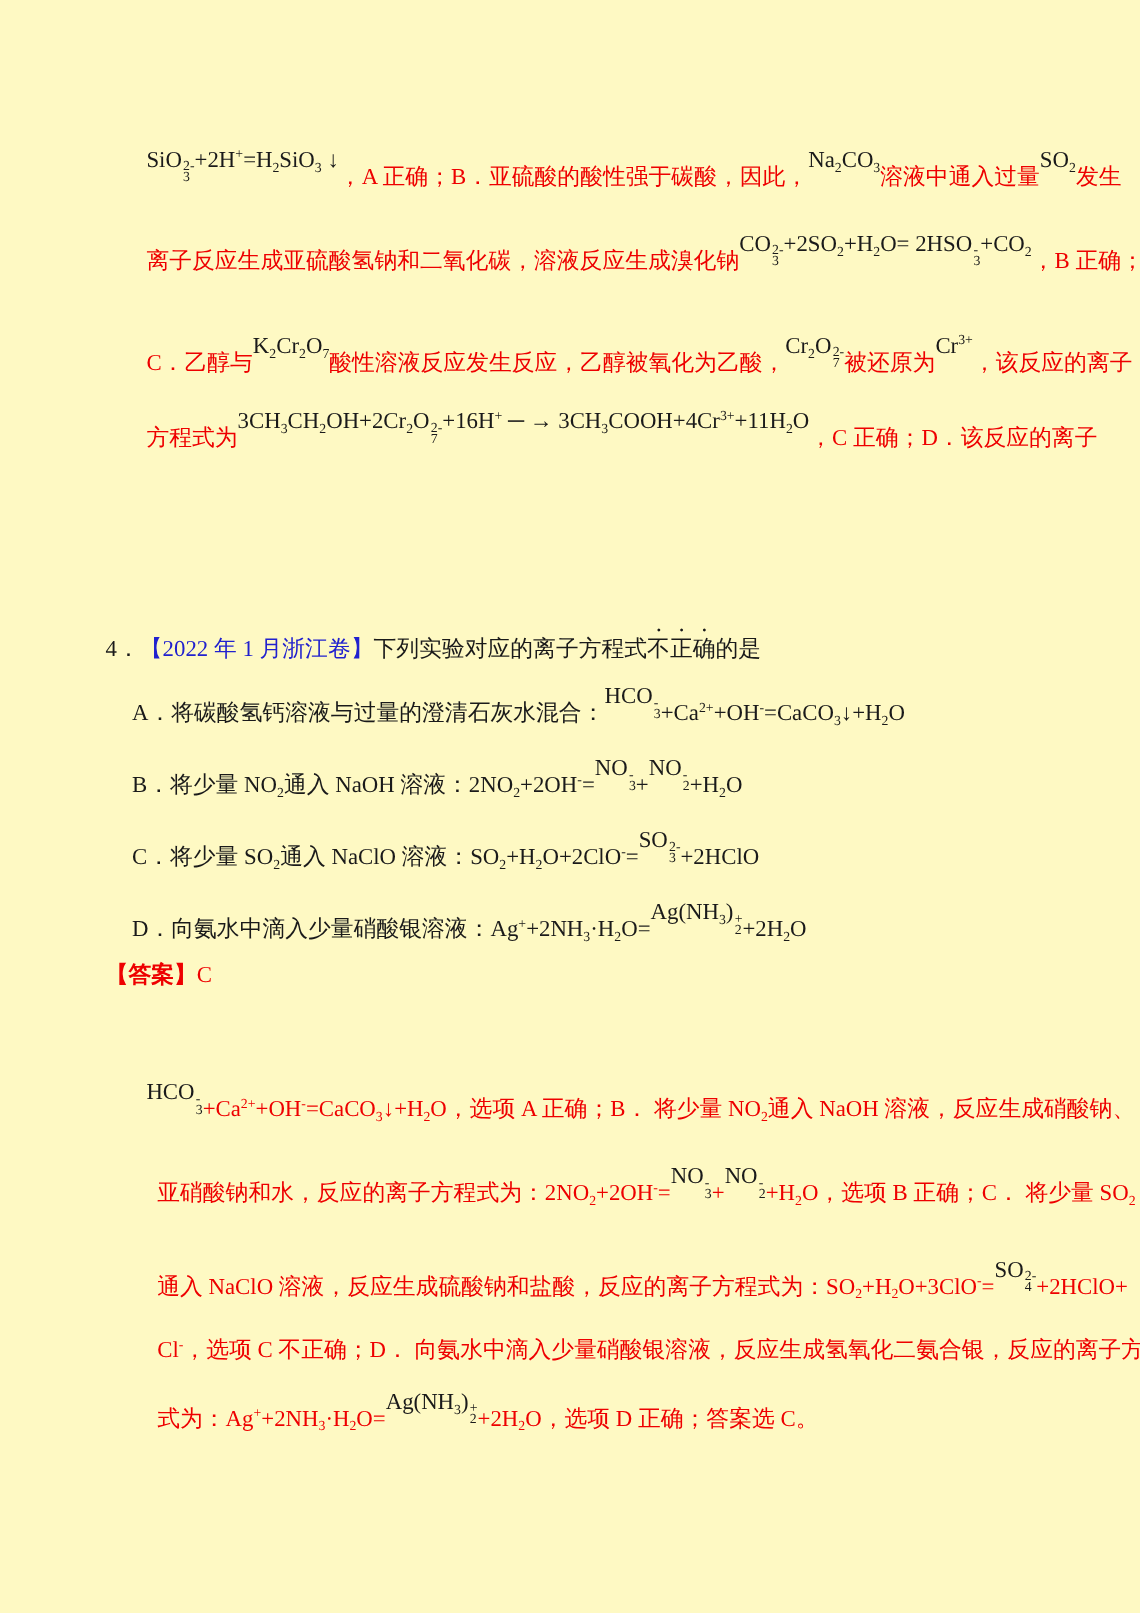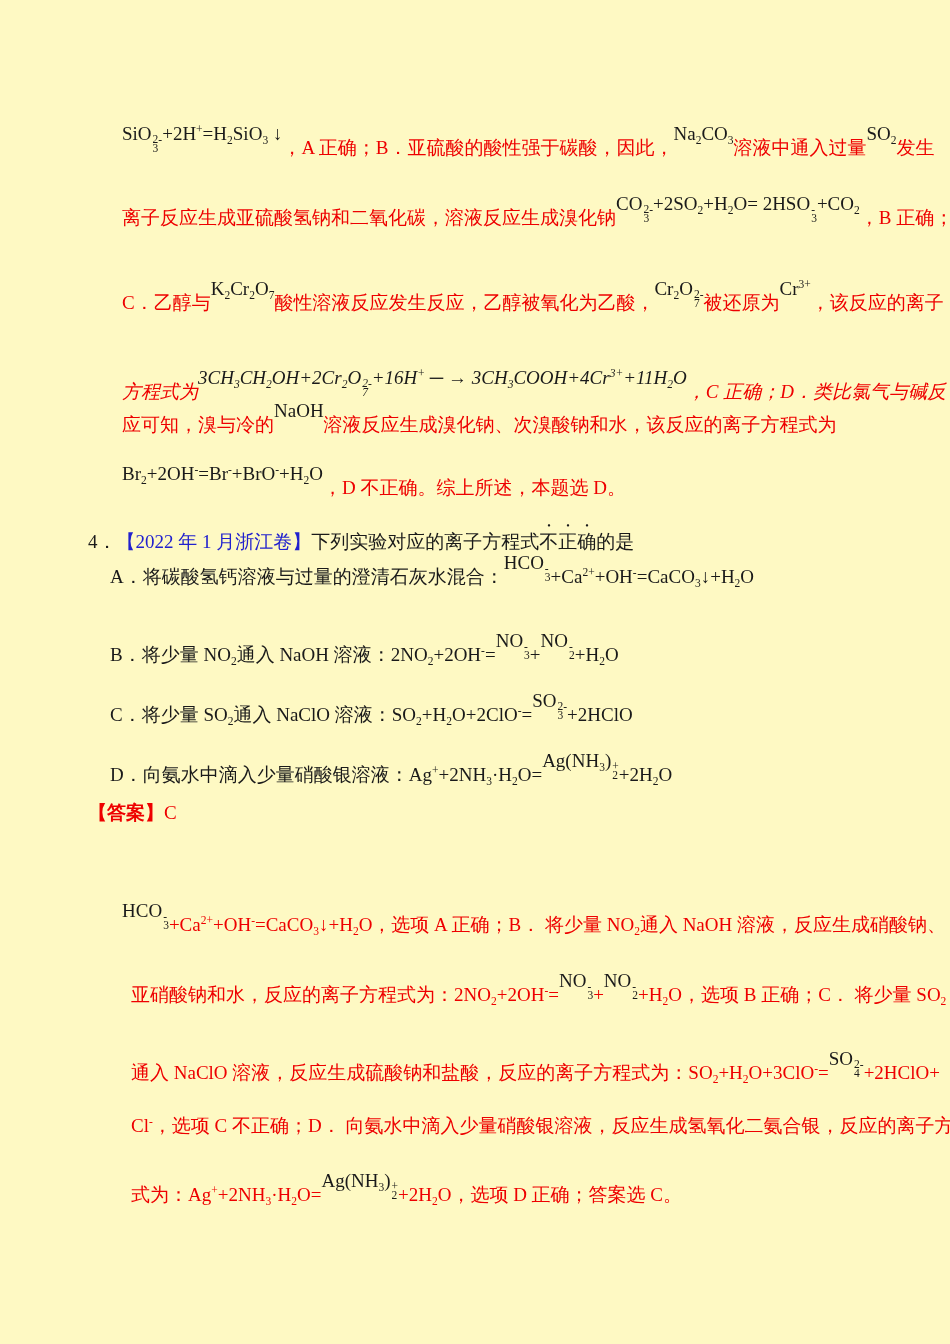--- a/index.html
+++ b/index.html
@@ -48,28 +48,26 @@
           <span class="stk-u">2-</span>
           <span class="stk-d">3</span>
         </span>+2SO<span class="sub">2</span>+H<span class="sub">2</span>O= 2HSO<span class="stk">
           <span class="stk-u">-</span>
           <span class="stk-d">3</span>
         </span>+CO<span class="sub">2</span></span><span class="seg red">，B 正确；</span></div>
     <div class="line" style="left: 122px; top: 285px;"><span class="seg red">C．乙醇与</span><span class="seg black raised">K<span class="sub">2</span>Cr<span class="sub">2</span>O<span class="sub">7</span></span><span class="seg red">酸性溶液反应发生反应，乙醇被氧化为乙酸，</span><span class="seg black raised">Cr<span class="sub">2</span>O<span class="stk">
           <span class="stk-u">2-</span>
           <span class="stk-d">7</span>
         </span></span><span class="seg red">被还原为</span><span class="seg black raised">Cr<span class="sup">3+</span></span><span class="seg red">，该反应的离子</span></div>
-    <div class="line" style="left: 122px; top: 374px; font-style: italic;"><span class="seg red">方程式为</span><span class="seg black raised">3CH<span class="sub">3</span>CH<span class="sub">2</span>OH+2Cr<span class="sub">2</span>O<span class="stk">
+    <div class="line" style="left: 122px; top: 348px;"><span class="seg red">方程式为</span><span class="seg black raised">3CH<span class="sub">3</span>CH<span class="sub">2</span>OH+2Cr<span class="sub">2</span>O<span class="stk">
           <span class="stk-u">2-</span>
           <span class="stk-d">7</span>
-        </span>+16H<span class="sup">+</span> ─ → 3CH<span class="sub">3</span>COOH+4Cr<span class="sup">3+</span>+11H<span class="sub">2</span>O</span><span class="seg red">，C 正确；D．类比氯气与碱反</span></div>
-    <div class="line" style="left: 122px; top: 412px;"><span class="seg red">应可知，溴与冷的</span><span class="seg black raised">NaOH</span><span class="seg red">溶液反应生成溴化钠、次溴酸钠和水，该反应的离子方程式为</span></div>
-    <div class="line" style="left: 122px; top: 470px;"><span class="seg black raised">Br<span class="sub">2</span>+2OH<span class="sup">-</span>=Br<span class="sup">-</span>+BrO<span class="sup">-</span>+H<span class="sub">2</span>O</span><span class="seg red">，D 不正确。综上所述，本题选 D。</span></div>
+        </span>+16H<span class="sup">+</span> ─ → 3CH<span class="sub">3</span>COOH+4Cr<span class="sup">3+</span>+11H<span class="sub">2</span>O</span><span class="seg red">，C 正确；D．该反应的离子</span></div>
     <div class="line" style="left: 88px; top: 520px;"><span class="seg black">4．</span><span class="seg blue">【2022 年 1 月浙江卷】</span><span class="seg black">下列实验对应的离子方程式</span><span class="seg black emph">不正确</span><span class="seg black">的是</span></div>
-    <div class="line" style="left: 110px; top: 559px;"><span class="seg black">A．将碳酸氢钙溶液与过量的澄清石灰水混合：</span><span class="seg black raised">HCO<span class="stk">
+    <div class="line" style="left: 110px; top: 577px;"><span class="seg black">A．将碳酸氢钙溶液与过量的澄清石灰水混合：</span><span class="seg black raised">HCO<span class="stk">
           <span class="stk-u">-</span>
           <span class="stk-d">3</span>
         </span></span><span class="seg black">+Ca<span class="sup">2+</span>+OH<span class="sup">-</span>=CaCO<span class="sub">3</span>↓+H<span class="sub">2</span>O</span></div>
     <div class="line" style="left: 110px; top: 637px;"><span class="seg black">B．将少量 NO<span class="sub">2</span>通入 NaOH 溶液：2NO<span class="sub">2</span>+2OH<span class="sup">-</span>=</span><span class="seg black raised">NO<span class="stk">
           <span class="stk-u">-</span>
           <span class="stk-d">3</span>
         </span></span><span class="seg black">+</span><span class="seg black raised">NO<span class="stk">
           <span class="stk-u">-</span>
           <span class="stk-d">2</span>
         </span></span><span class="seg black">+H<span class="sub">2</span>O</span></div>
@@ -91,17 +89,17 @@
           <span class="stk-d">3</span>
         </span></span><span class="seg red">+</span><span class="seg black raised">NO<span class="stk">
           <span class="stk-u">-</span>
           <span class="stk-d">2</span>
         </span></span><span class="seg red">+H<span class="sub">2</span>O，选项 B 正确；C．  将少量 SO<span class="sub">2</span></span></div>
     <div class="line" style="left: 131px; top: 1055px;"><span class="seg red">通入 NaClO 溶液，反应生成硫酸钠和盐酸，反应的离子方程式为：SO<span class="sub">2</span>+H<span class="sub">2</span>O+3ClO<span class="sup">-</span>=</span><span class="seg black raised">SO<span class="stk">
           <span class="stk-u">2-</span>
           <span class="stk-d">4</span>
         </span></span><span class="seg red">+2HClO+</span></div>
     <div class="line" style="left: 131px; top: 1108px;"><span class="seg red">Cl<span class="sup">-</span>，选项 C 不正确；D．  向氨水中滴入少量硝酸银溶液，反应生成氢氧化二氨合银，反应的离子方程</span></div>
-    <div class="line" style="left: 131px; top: 1165px; margin-top: 12px;"><span class="seg red">式为：Ag<span class="sup">+</span>+2NH<span class="sub">3</span>·H<span class="sub">2</span>O=</span><span class="seg black raised">Ag(NH<span class="sub">3</span>)<span class="stk">
+    <div class="line" style="left: 131px; top: 1165px;"><span class="seg red">式为：Ag<span class="sup">+</span>+2NH<span class="sub">3</span>·H<span class="sub">2</span>O=</span><span class="seg black raised">Ag(NH<span class="sub">3</span>)<span class="stk">
           <span class="stk-u">+</span>
           <span class="stk-d">2</span>
         </span></span><span class="seg red">+2H<span class="sub">2</span>O，选项 D 正确；答案选 C。</span></div>
   </div>
 
 </body></html>

